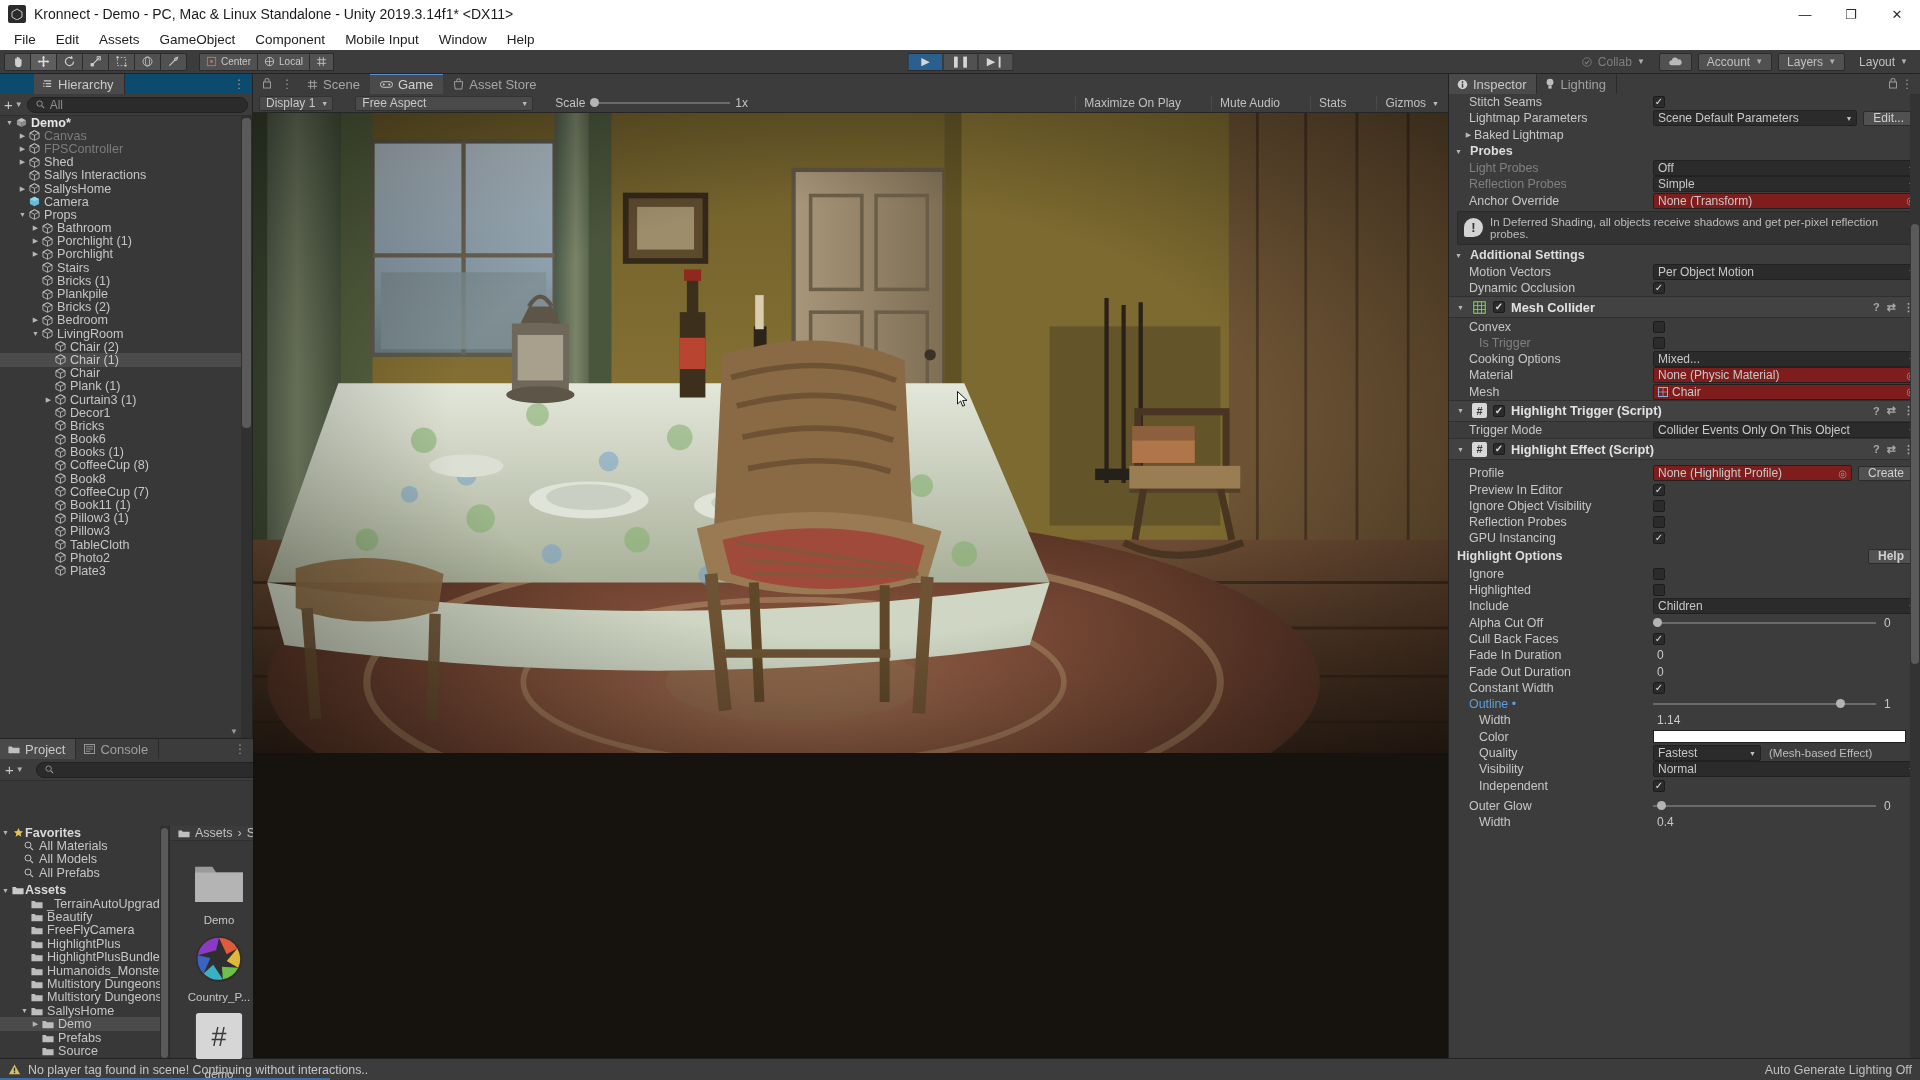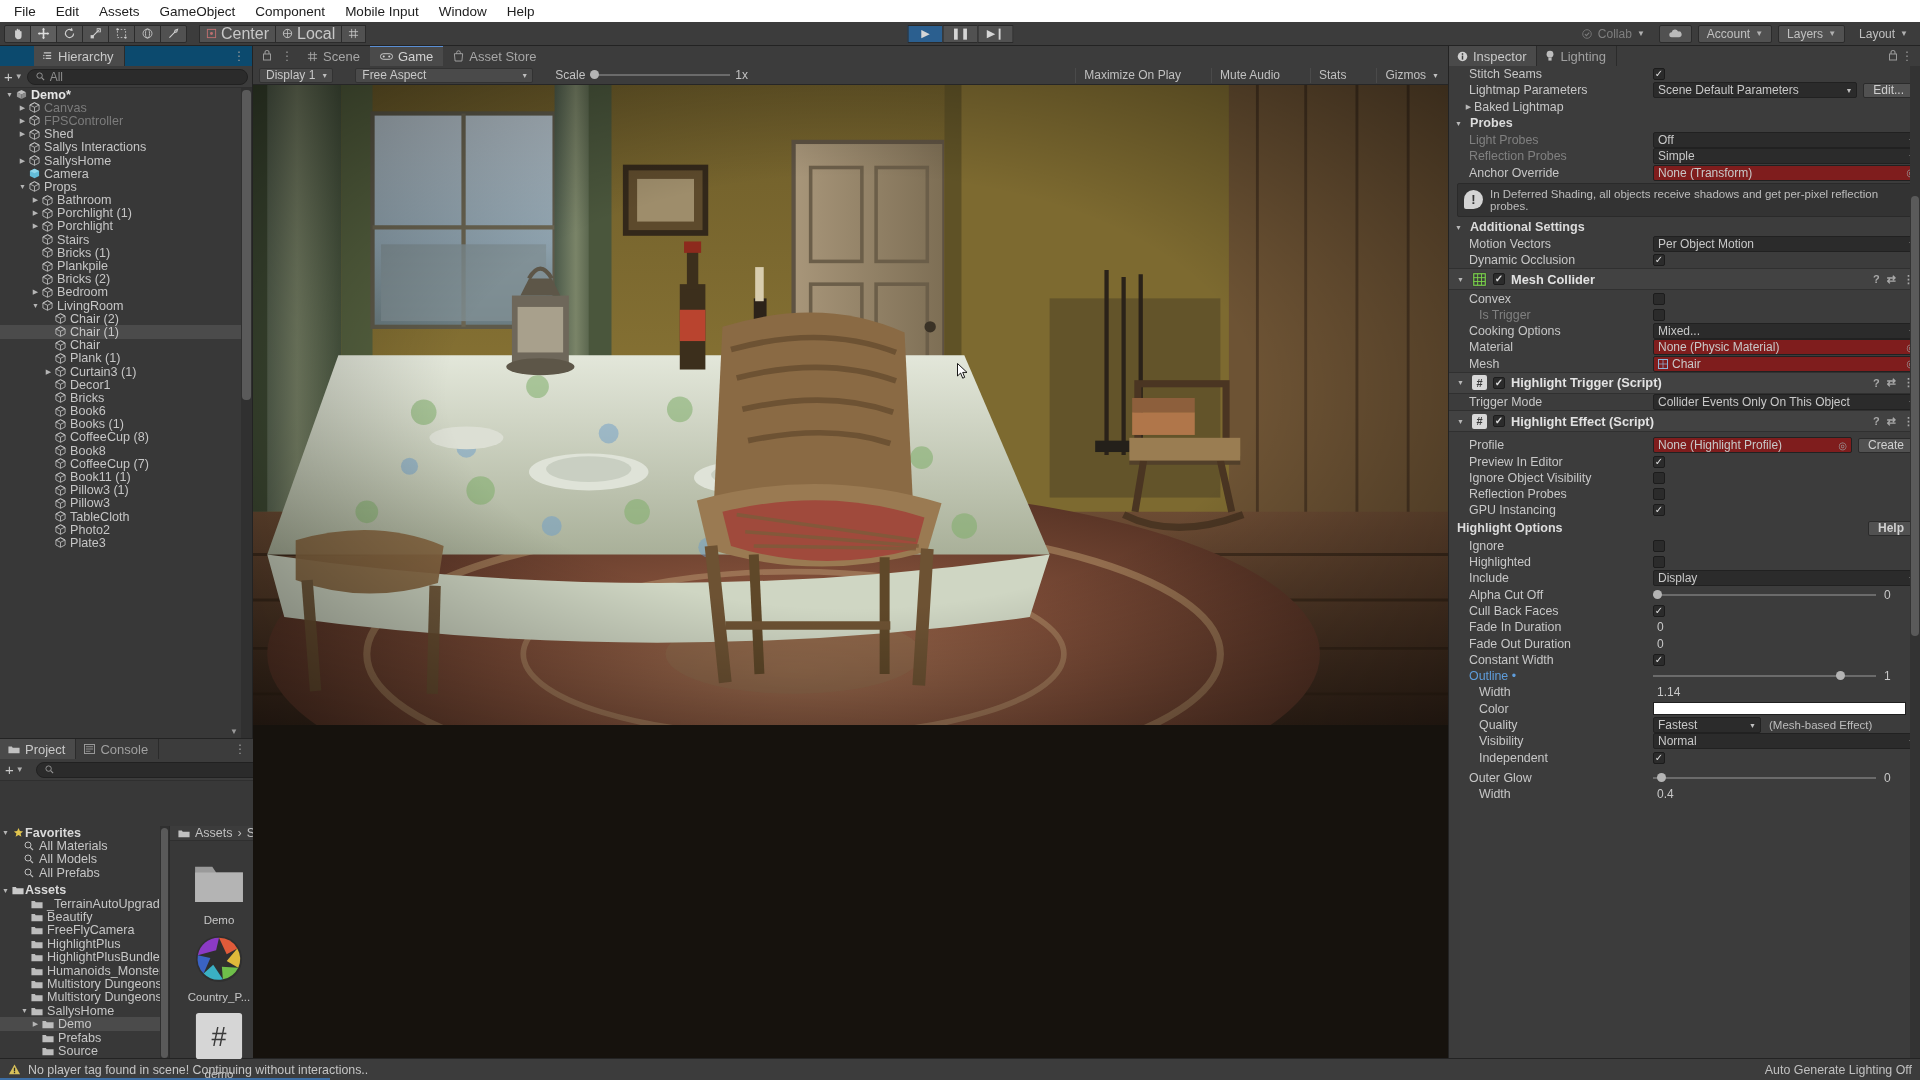--- a/index.html
+++ b/index.html
@@ -44,21 +44,21 @@
   .tbtn {
     height:18px; min-width:27px; background:#515151; border:1px solid #2b2b2b;
     display:flex; align-items:center; justify-content:center; color:#c8c8c8;
     font-size:12px; margin-right:-1px;
   }
   .tbtn.active { background:#5e5e5e; }
   .tbtn.first { border-radius:2px 0 0 2px; }
   .tbtn.last { border-radius:0 2px 2px 0; margin-right:6px;}
   .pivot-group { display:flex; margin-left:6px; }
   .pivot-btn { height:18px; background:#515151; border:1px solid #2b2b2b; color:#c8c8c8;
-               display:flex; align-items:center; padding:0 6px; gap:4px; font-size:16px; margin-right:-1px;}
+               display:flex; align-items:center; padding:0 6px; gap:4px; font-size:10px; margin-right:-1px;}
   .spacer { flex:1; }
   .play-group { display:flex; position:absolute; left:50%; transform:translateX(-50%); }
   .play-btn { width:36px; height:18px; background:#515151; border:1px solid #2b2b2b;
               display:flex; align-items:center; justify-content:center; color:#d6d6d6; font-size:11px;
               margin-right:-1px; }
   .play-btn.on { background:#2b5f8f; }
   .right-tools { display:flex; align-items:center; gap:6px; }
   .rbtn { height:18px; background:#515151; border:1px solid #2b2b2b; color:#c0c0c0;
           display:flex; align-items:center; padding:0 8px; gap:5px; font-size:12px; border-radius:2px;}
   .rbtn.flat { background:transparent; border:none; }
@@ -192,20 +192,33 @@
   .status-right { margin-left:auto; color:#c0c0c0; }
   .progress { position:absolute; left:0; bottom:0; height:2px; background:#3c6ea5; width:330px;}
 
   .ico { display:inline-flex; align-items:center; justify-content:center; }
 </style>
 </head>
 <body>
 
 <div class="app">
 
+  <div class="titlebar">
+    <span class="unity-logo ico">
+      <svg width="12" height="12" viewBox="0 0 12 12">
+          <polygon points="6,1 11,4 11,9 6,12 1,9 1,4" fill="none" stroke="#c8c8c8" stroke-width="1"></polygon>
+        </svg>
+    </span>
+    <span class="title-text">Kronnect - Demo - PC, Mac &amp; Linux Standalone - Unity 2019.3.14f1* &lt;DX11&gt;</span>
+    <div class="win-btns">
+      <div class="win-btn">—</div>
+      <div class="win-btn">❐</div>
+      <div class="win-btn close">✕</div>
+    </div>
+  </div>
 
   <div class="menubar">
     <span class="mi">File</span>
     <span class="mi">Edit</span>
     <span class="mi">Assets</span>
     <span class="mi">GameObject</span>
     <span class="mi">Component</span>
     <span class="mi">Mobile Input</span>
     <span class="mi">Window</span>
     <span class="mi">Help</span>
@@ -1606,21 +1619,21 @@
           <div class="irow">
             <span class="lab i1">Highlighted</span>
             <span class="val">
               <span class="cb "></span>
             </span>
           </div>
           <div class="irow">
             <span class="lab i1">Include</span>
             <span class="val">
               <div class="fld">
-                <span>Display</span>
+                <span>Children</span>
                 <span class="arr">▼</span>
               </div>
             </span>
           </div>
           <div class="irow">
             <span class="lab i1">Alpha Cut Off</span>
             <span class="val">
               <div class="sld-row">
                 <div class="sld">
                   <div class="k" style="left:0%"></div>

